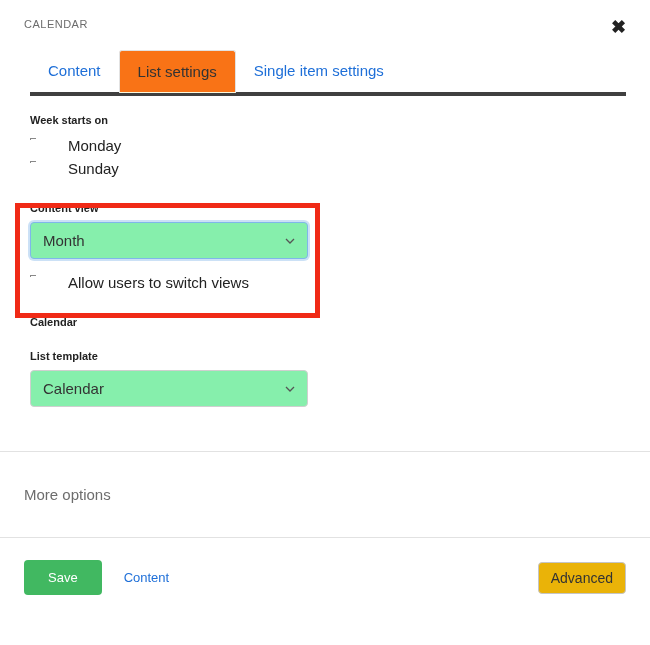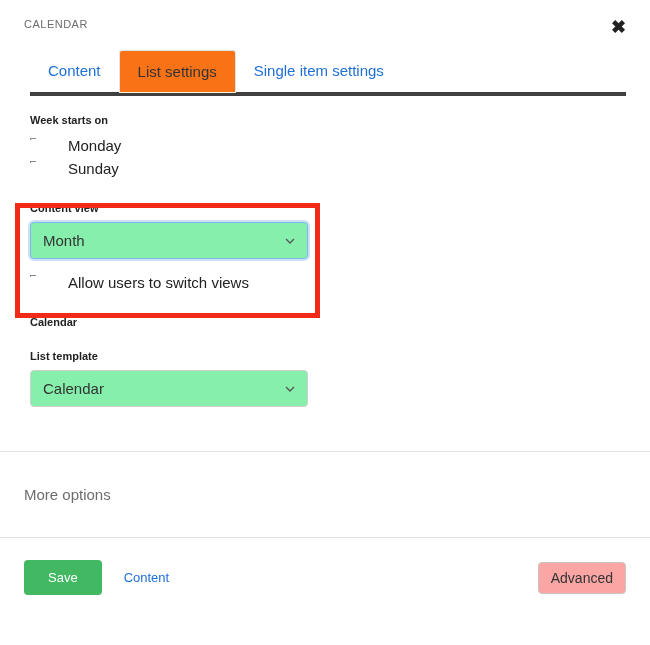--- a/index.html
+++ b/index.html
@@ -116,21 +116,21 @@
     padding: 10px 24px;
     border-radius: 4px;
     font-size: 13px;
     cursor: pointer;
     border: none;
   }
   .btn-save { background: #41b861; color: #fff; margin-right: 18px; }
   .btn-cancel { background: none; color: #1e6fd8; padding: 10px 4px; }
   .btn-adv {
     margin-left: auto;
-    background: #fca5a5;
+    background: #eab308;
     border: 1px solid #c5c5c5;
     color: #333;
     padding: 7px 12px;
     font-size: 14px;
   }
 </style>
 </head>
 <body>
 
 <div class="panel">

